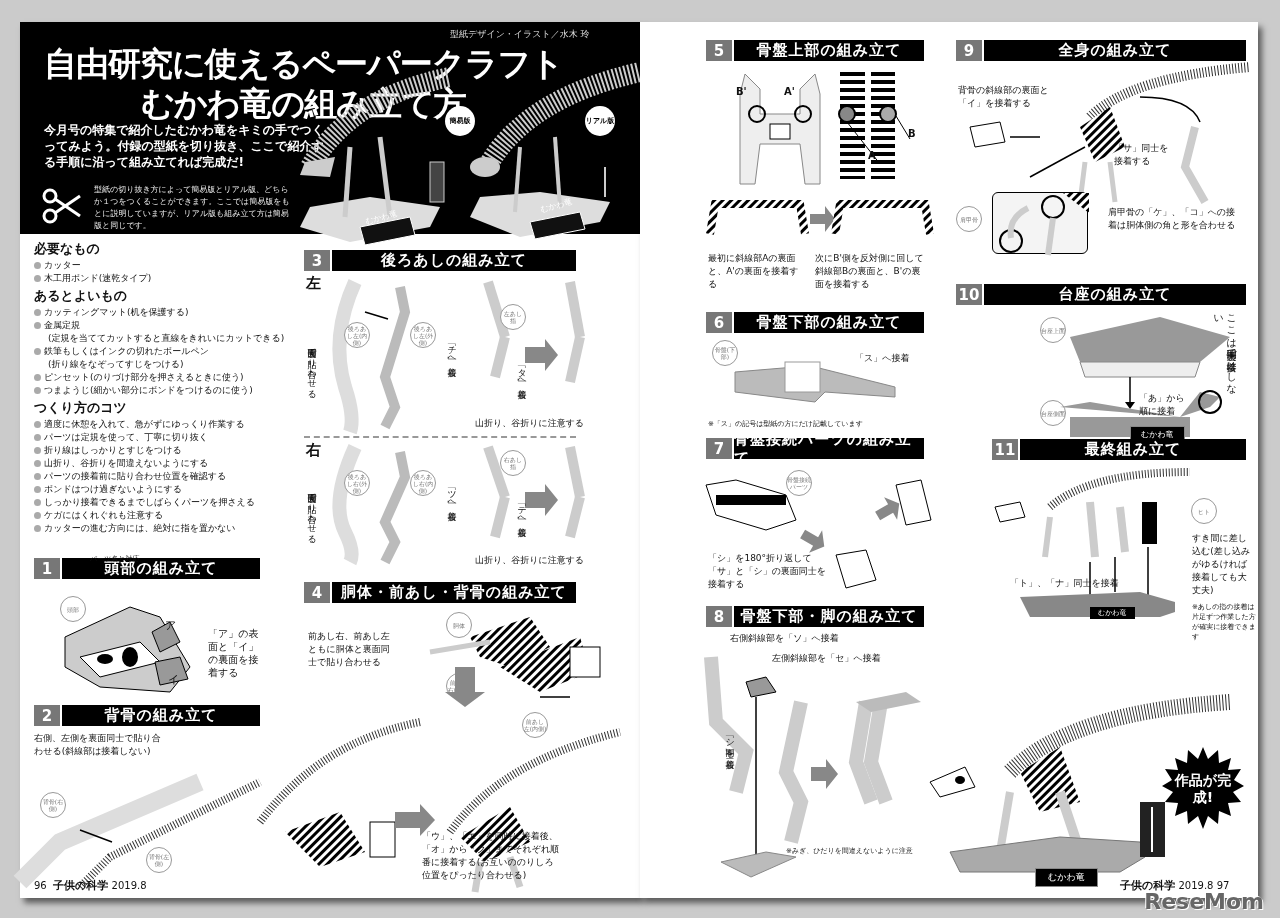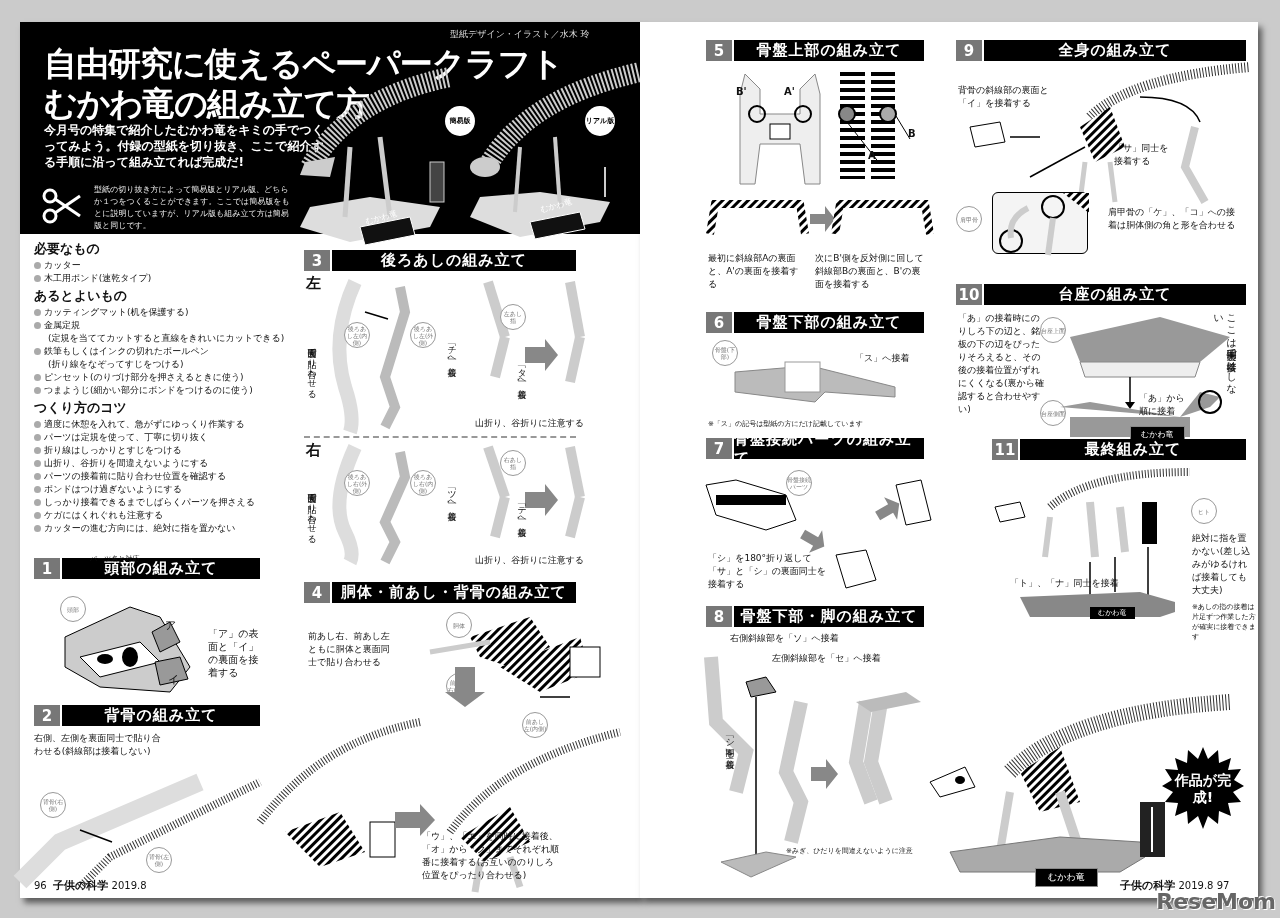--- a/index.html
+++ b/index.html
@@ -14,21 +14,21 @@
       position: absolute;
       background: #fff;
       box-shadow: 4px 5px 6px rgba(0,0,0,0.55);
     }
     #page-left { left: 20px; top: 22px; width: 620px; height: 876px; }
     #page-right { left: 640px; top: 22px; width: 618px; height: 876px; }
 
     
     .hero { position:absolute; left:0; top:0; width:620px; height:212px; background:#000; color:#fff; }
     .hero-credit { position:absolute; left:430px; top:6px; font-size:9px; color:#ddd; }
-    .hero-title { position:absolute; left:24px; top:22px; font-size:33px; font-weight:bold; line-height:40px; letter-spacing:-1px; white-space:nowrap; }
+    .hero-title { position:absolute; left:24px; top:22px; font-size:33px; font-weight:bold; line-height:40px; letter-spacing:-1px; white-space:nowrap;text-align:center; }
     .hero-lead { position:absolute; left:24px; top:100px; font-size:12px; font-weight:bold; line-height:16px; width:290px; }
     .hero-note { position:absolute; left:74px; top:162px; font-size:8px; line-height:12px; width:200px; color:#eee; }
     .scissors { position:absolute; left:22px; top:166px; width:40px; height:36px; }
     .hero-img { position:absolute; top:55px; height:170px; }
     .badge-circle { position:absolute; width:30px; height:30px; border-radius:50%; background:#fff; color:#000;
       font-size:7px; display:flex; align-items:center; justify-content:center; font-weight:bold; }
 
     
     .sec { position:absolute; height:21px; display:flex; align-items:stretch; }
     .sec .num { width:26px; background:#777; color:#fff; font-weight:bold; font-size:15px;
@@ -44,21 +44,21 @@
 
     .cap { position:absolute; font-size:9px; line-height:13px; }
     .cap-sm { position:absolute; font-size:7px; line-height:10px; }
     .vert { writing-mode: vertical-rl; font-size:9px; line-height:12px; position:absolute; }
     .label-c { position:absolute; width:26px; height:26px; border-radius:50%; border:1px solid #999; background:#fff;
       font-size:6px; color:#777; display:flex; align-items:center; justify-content:center; text-align:center; line-height:7px; }
     .dash { position:absolute; border-top:2px dashed #999; }
     .footer { position:absolute; font-size:10px; }
     .footer b { font-family:"DejaVu Serif", serif; font-size:11px; }
     .starburst { position:absolute; }
-    .watermark { position:absolute; right:4px; bottom:4px; font-size:22px; font-weight:bold; color:#666;
+    .watermark { position:absolute; right:16px; bottom:4px; font-size:22px; font-weight:bold; color:#666;
       text-shadow: 1px 1px 0 #fff, -1px -1px 0 #fff; font-family:"DejaVu Sans", sans-serif; }
     svg { overflow: visible; }
   </style>
 </head>
 <body>
 
 <div class="page" id="page-left">
 
   <div class="hero">
     <div class="hero-credit">型紙デザイン・イラスト／水木 玲</div>
@@ -345,21 +345,20 @@
       <line x1="60" y1="25" x2="55" y2="62" stroke="#ccc" stroke-width="6"></line>
       <path d="M35,15 Q15,25 18,45" stroke="#ccc" stroke-width="6" fill="none"></path>
     </svg>
   </div>
   <div class="cap" style="left:468px;top:184px;width:130px;">肩甲骨の「ケ」、「コ」への接着は胴体側の角と形を合わせる</div>
 
   <div class="sec" style="left:316px;top:262px;width:290px;">
     <div class="num">10</div>
     <div class="ttl">台座の組み立て</div>
   </div>
-  <div class="cap" style="left:318px;top:290px;width:88px;font-size:9px;">「あ」の接着時にのりしろ下の辺と、銘板の下の辺をぴったりそろえると、その後の接着位置がずれにくくなる(裏から確認すると合わせやすい)</div>
   <div class="label-c" style="left:400px;top:295px;">台座上面</div>
   <div class="label-c" style="left:400px;top:378px;">台座側面</div>
   <svg style="position:absolute;left:420px;top:285px;width:170px;height:145px;" viewBox="0 0 170 145">
     <polygon points="10,30 100,10 170,30 140,55 20,55" fill="#999"></polygon>
     <polygon points="20,55 140,55 135,70 25,70" fill="#eee" stroke="#888"></polygon>
     <line x1="70" y1="70" x2="70" y2="95" stroke="#000" stroke-width="1.5"></line>
     <polygon points="65,95 75,95 70,102" fill="#000"></polygon>
     <polygon points="0,100 30,95 120,110 150,100 160,90 140,85 120,110" fill="#999"></polygon>
     <rect x="10" y="110" width="120" height="20" fill="#999"></rect>
     <circle cx="150" cy="95" r="11" fill="none" stroke="#000" stroke-width="2"></circle>
@@ -379,21 +378,21 @@
     <line x1="100" y1="35" x2="105" y2="90" stroke="#ccc" stroke-width="8"></line>
     <line x1="130" y1="40" x2="135" y2="85" stroke="#ccc" stroke-width="8"></line>
     <line x1="100" y1="95" x2="100" y2="140" stroke="#000" stroke-width="1.5"></line>
     <line x1="125" y1="90" x2="125" y2="125" stroke="#000" stroke-width="1.5"></line>
     <line x1="158" y1="80" x2="158" y2="135" stroke="#000" stroke-width="1.5"></line>
     <rect x="152" y="35" width="15" height="42" fill="#000"></rect>
     <polygon points="30,130 150,125 185,135 185,145 170,150 40,150" fill="#888"></polygon>
   </svg>
   <div class="label-c" style="left:551px;top:476px;">ヒト</div>
   <div class="cap" style="left:370px;top:555px;">「ト」、「ナ」同士を接着</div>
-  <div class="cap" style="left:552px;top:510px;width:62px;">絶対に指を置かない(差し込みがゆるければ接着しても大丈夫)</div>
+  <div class="cap" style="left:552px;top:510px;width:62px;">すき間に差し込む(差し込みがゆるければ接着しても大丈夫)</div>
   <div style="position:absolute;left:450px;top:585px;background:#000;color:#fff;font-size:7px;padding:1px 8px;">むかわ竜</div>
   <div class="cap-sm" style="left:552px;top:580px;width:64px;">※あしの指の接着は片足ずつ作業した方が確実に接着できます</div>
 
 
   <svg style="position:absolute;left:290px;top:690px;width:300px;height:170px;" viewBox="0 0 300 170">
     <path d="M80,60 Q140,0 300,-10" stroke="#333" stroke-width="16" fill="none" stroke-dasharray="1 2"></path>
     <polygon points="0,70 35,55 45,75 10,85" fill="#fff" stroke="#000"></polygon>
     <ellipse cx="30" cy="68" rx="5" ry="4" fill="#000"></ellipse>
     <polygon points="90,60 130,35 150,90 110,100" fill="url(#stripes)"></polygon>
     <line x1="80" y1="80" x2="70" y2="140" stroke="#ccc" stroke-width="8"></line>

